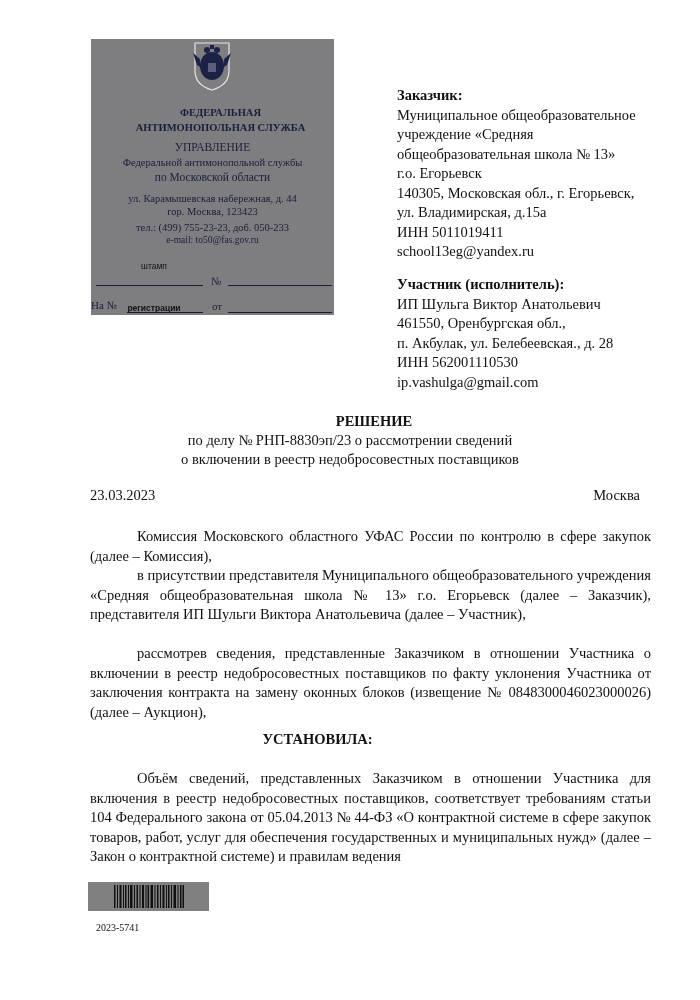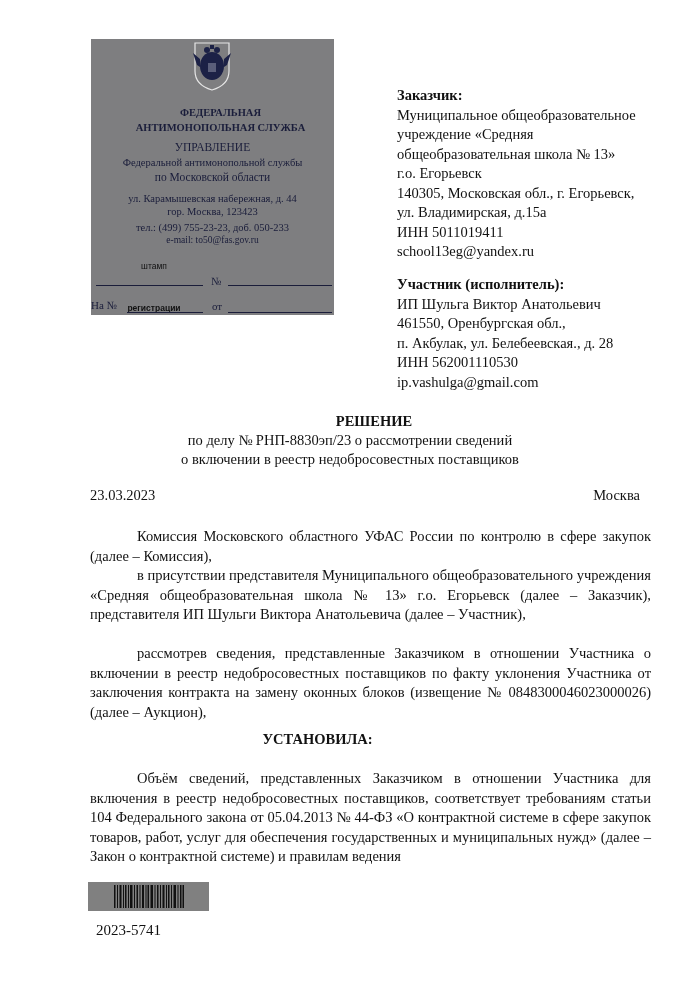--- a/index.html
+++ b/index.html
@@ -36,21 +36,21 @@
     .body-text { position: absolute; left: 90px; width: 561px; font-size: 14.5px; line-height: 19.5px; text-align: justify; }
     .body-text p { margin: 0; text-indent: 47px; }
     .p1 { top: 527px; }
     .p2 { top: 566px; }
     .p3 { top: 644px; }
     .established { position: absolute; left: 0; width: 635px; top: 731px; text-align: center; font-weight: bold; font-size: 14.5px; }
     .p4 { top: 769px; }
 
     .barcode { position: absolute; left: 88px; top: 882px; width: 121px; height: 29px; background: #808080; }
     .barcode .bars { position: absolute; left: 26px; top: 3px; width: 70px; height: 23px; }
-    .doc-num { position: absolute; left: 96px; top: 922px; font-size: 15px; }
+    .doc-num { position: absolute; left: 96px; top: 922px; font-size: 10px; }
   </style>
 </head>
 <body>
 
 <div class="stamp-block">
   <svg class="emblem" viewBox="0 0 50 50">
     <path d="M8 2 H42 V30 Q42 44 25 49 Q8 44 8 30 Z" fill="none" stroke="#e6e6e6" stroke-width="1.2"></path>
     <ellipse cx="25" cy="25" rx="12" ry="14" fill="#1c2146"></ellipse>
     <path d="M13 18 L6 12 L10 24 L13 26 Z M37 18 L44 12 L40 24 L37 26 Z" fill="#1c2146"></path>
     <circle cx="20" cy="9" r="3" fill="#1c2146"></circle>

